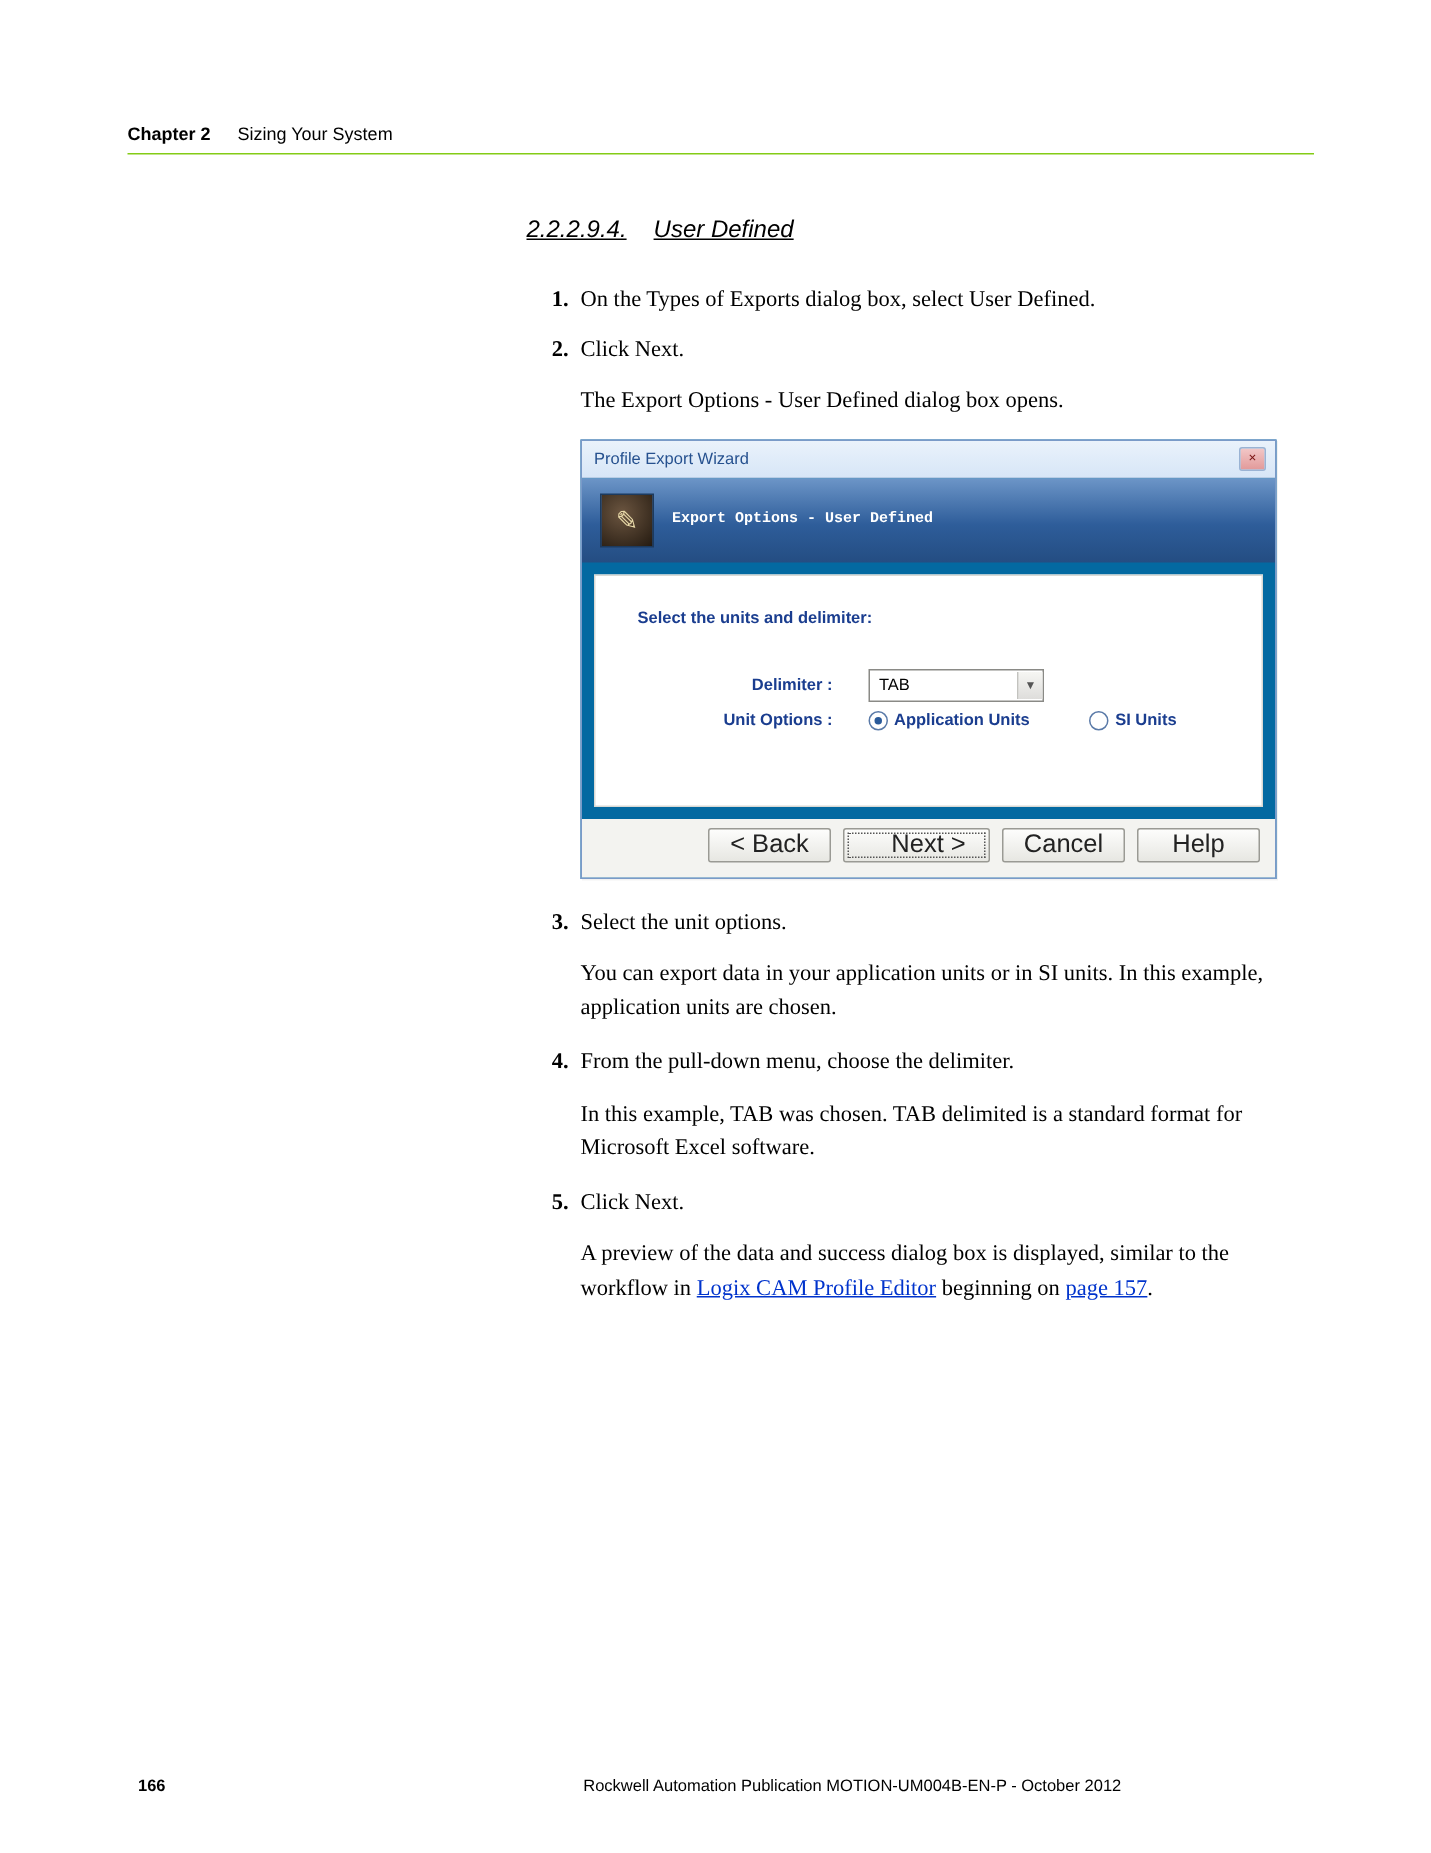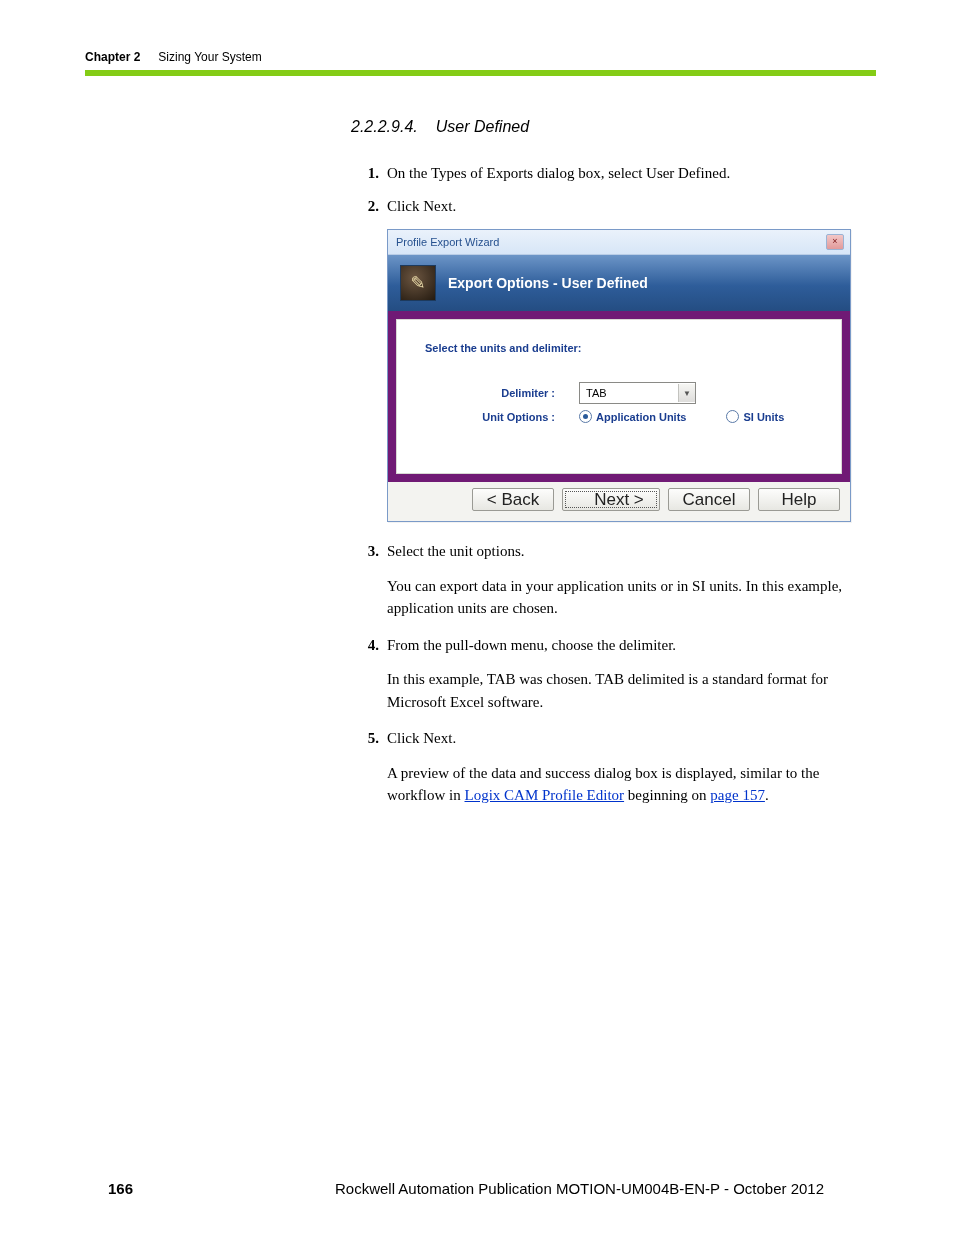--- a/index.html
+++ b/index.html
@@ -16,32 +16,34 @@
   .page {
     padding: 50px 78px 30px 85px;
   }
   .header-line {
     display: flex;
     align-items: baseline;
     gap: 18px;
     font-family: Arial, Helvetica, sans-serif;
     font-size: 12px;
     padding-bottom: 6px;
-    border-bottom: 6px solid #84cc16;
+    border-bottom: 1px solid #84cc16;
     margin-bottom: 42px;
+    margin-top: 32px;
   }
   .header-chapter { font-weight: bold; }
   .content {
     margin-left: 266px;
   }
   .section-heading {
     font-style: italic;
     font-family: Arial, Helvetica, sans-serif;
     font-size: 16px;
     margin-bottom: 26px;
+    text-decoration: underline;
   }
   .section-num { margin-right: 18px; }
   ol.steps {
     list-style: none;
     padding: 0;
     margin: 0 0 12px 0;
     font-size: 15px;
     line-height: 1.5;
   }
   ol.steps > li {
@@ -66,21 +68,21 @@
   }
   a.link { color: #0033cc; text-decoration: underline; }
 
   
   .dialog {
     width: 462px;
     margin: 6px 0 18px 36px;
     border: 1px solid #7a9ac8;
     font-family: Tahoma, Arial, sans-serif;
     font-size: 11px;
-    background: #701a75;
+    background: #0369a1;
     box-shadow: 1px 1px 0 rgba(0,0,0,.05);
   }
   .dialog-titlebar {
     background: linear-gradient(#eaf2fb, #d7e6f7);
     color: #26518f;
     padding: 4px 6px 4px 8px;
     display: flex;
     justify-content: space-between;
     align-items: center;
     border-bottom: 1px solid #b9cde6;
@@ -103,22 +105,22 @@
   .dialog-banner .icon {
     width: 34px; height: 34px;
     border: 1px solid #1c3a5e;
     background: radial-gradient(circle at 40% 35%, #6b5540, #241a10);
     display: flex; align-items: center; justify-content: center;
     color: #e8d9a8; font-size: 18px;
   }
   .dialog-banner .title {
     color: #fff;
     font-weight: bold;
-    font-size: 14px;
-    font-family: Liberation Sans, sans-serif;
+    font-size: 10px;
+    font-family: Liberation Mono, monospace;
   }
   .dialog-body {
     background: #fff;
     margin: 8px;
     border: 1px solid #d9d9d4;
     padding: 22px 28px 28px 28px;
   }
   .dlg-instr {
     color: #1a3d8f;
     font-weight: bold;
@@ -204,26 +206,26 @@
   }
   .dlgbtn.default {
     outline: 1px dotted #555;
     outline-offset: -4px;
     padding-left: 24px;
   }
 
   .footer {
     position: absolute;
     bottom: 38px;
-    left: 108px;
+    left: 92px;
     right: 78px;
     display: flex;
     align-items: baseline;
     font-family: Arial, Helvetica, sans-serif;
-    font-size: 15px;
+    font-size: 11px;
   }
   .footer .pg {
     font-weight: bold;
     margin-right: 150px;
   }
   .footer .pub {
     flex: 1;
     text-align: center;
     color: #000;
   }
@@ -245,20 +247,21 @@
     <ol class="steps">
       <li>
         <span class="num">1.</span>
         <span class="txt">On the Types of Exports dialog box, select User Defined.</span>
       </li>
       <li>
         <span class="num">2.</span>
         <span class="txt">Click Next.</span>
       </li>
     </ol>
+    <div class="sub">The Export Options - User Defined dialog box opens.</div>
 
     <div class="dialog">
       <div class="dialog-titlebar">
         <span>Profile Export Wizard</span>
         <span class="close">×</span>
       </div>
       <div class="dialog-banner">
         <span class="icon">✎</span>
         <span class="title">Export Options - User Defined</span>
       </div>

